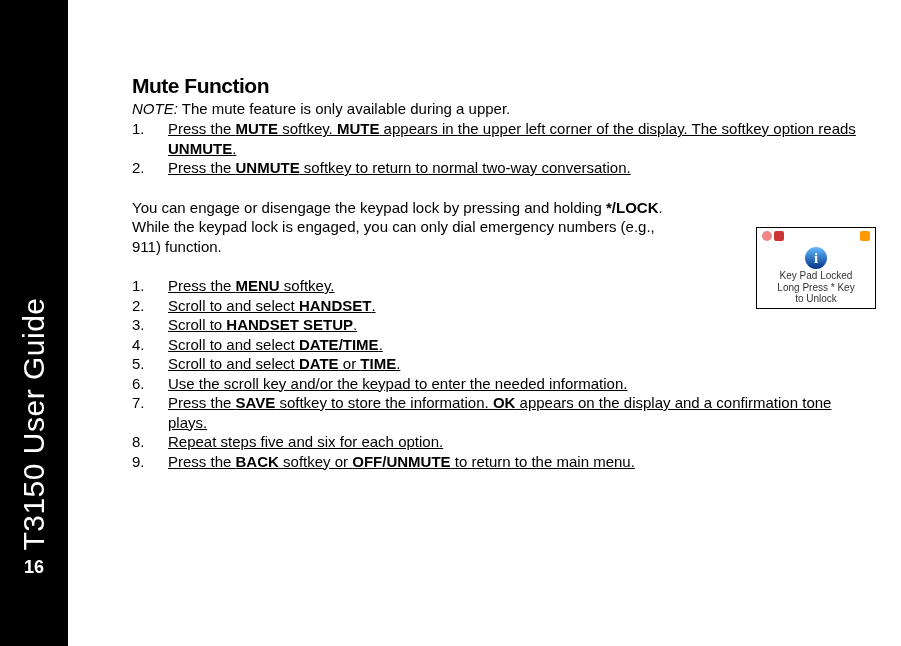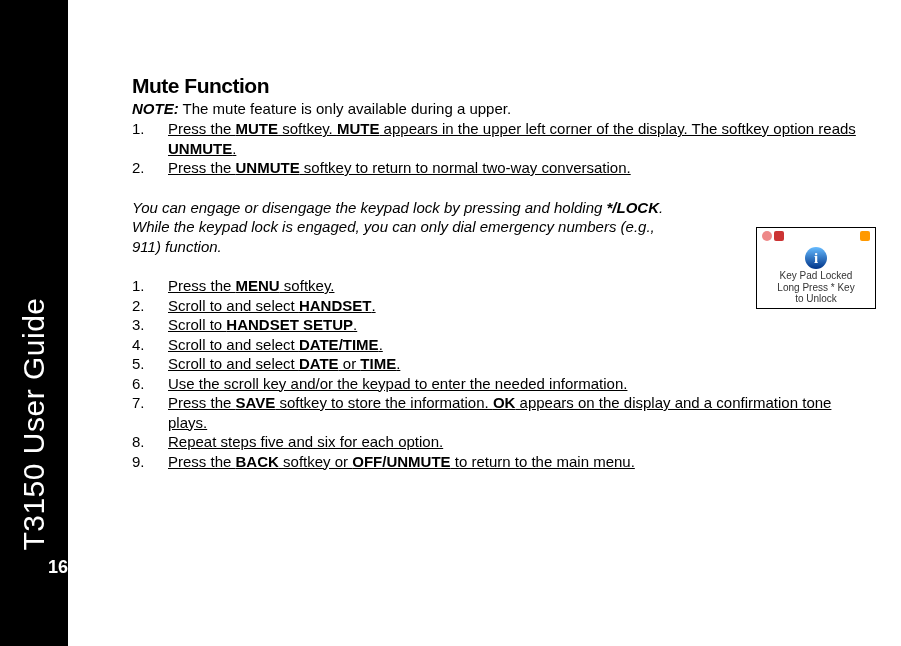--- a/index.html
+++ b/index.html
@@ -27,39 +27,39 @@
       white-space: nowrap;
       font-size: 30px;
       font-weight: normal;
       letter-spacing: 0.5px;
     }
     .page-num {
       position: absolute;
       bottom: 68px;
       left: 0;
       width: 100%;
-      text-align: right;
+      text-align: center;
       font-size: 18px;
       font-weight: bold;
     }
     .content {
       flex: 1;
       padding: 74px 30px 52px 64px;
       position: relative;
     }
     h2 {
       font-family: Arial, Helvetica, sans-serif;
       font-weight: 900;
       font-size: 21px;
       color: #000;
       margin-bottom: 2px;
       letter-spacing: -0.5px;
     }
     .note-line { font-size: 15px; margin-bottom: 2px; }
-    .note-label { font-weight: bold; font-style: italic; margin-top: 32px; }
+    .note-label { font-weight: normal; font-style: italic; margin-top: 32px; }
     ol {
       list-style: none;
       counter-reset: item;
       padding-left: 0;
       margin-bottom: 0;
     }
     ol li {
       counter-increment: item;
       font-size: 15px;
       line-height: 1.3;
@@ -67,21 +67,21 @@
       padding-left: 36px;
       margin-bottom: 0;
       text-decoration: underline;
     }
     ol li::before {
       content: counter(item) ".";
       position: absolute;
       left: 0;
       top: 0;
     }
-    .para { font-size: 15px; line-height: 1.3; margin-bottom: 0; font-style: italic; }
+    .para { font-size: 15px; line-height: 1.3; margin-bottom: 0; }
     .section { margin-bottom: 20px; }
     .bold { font-weight: bold; }
     .lock-box {
       position: absolute;
       right: 25px;
       top: 227px;
       width: 120px;
       height: 82px;
       border: 1px solid #000;
       background: #fff;

